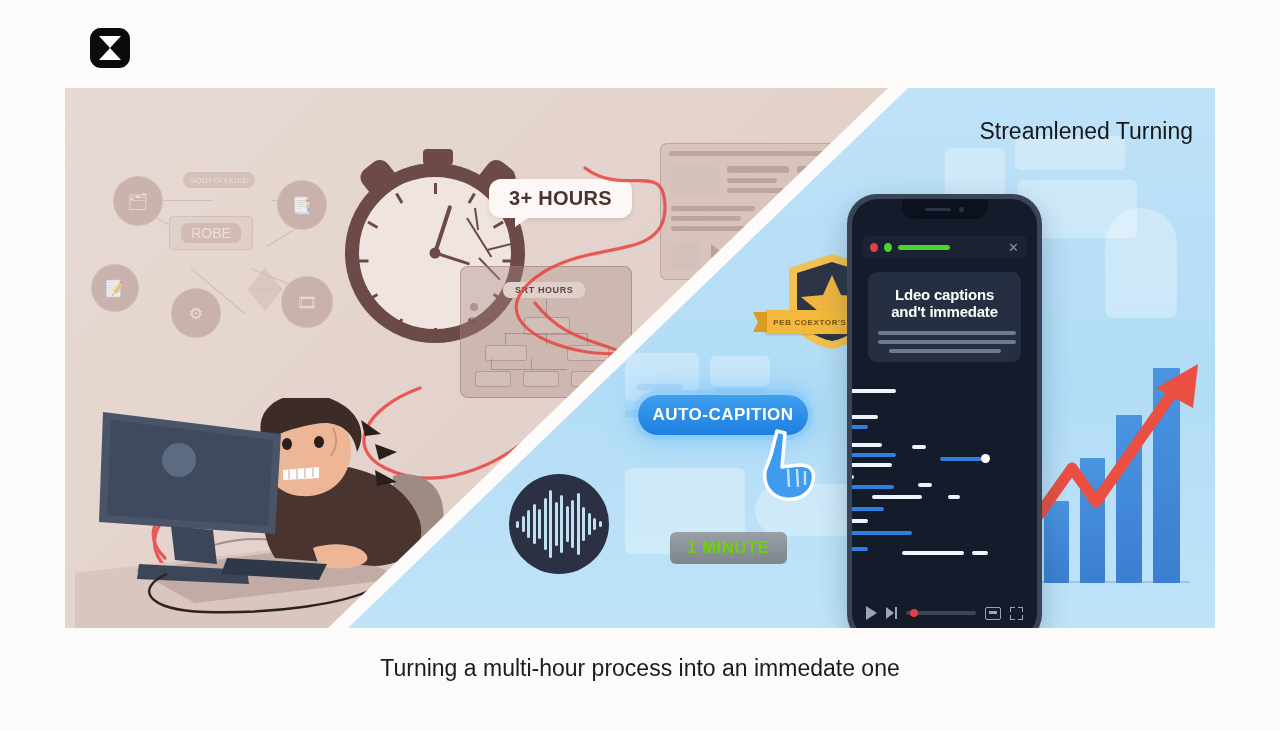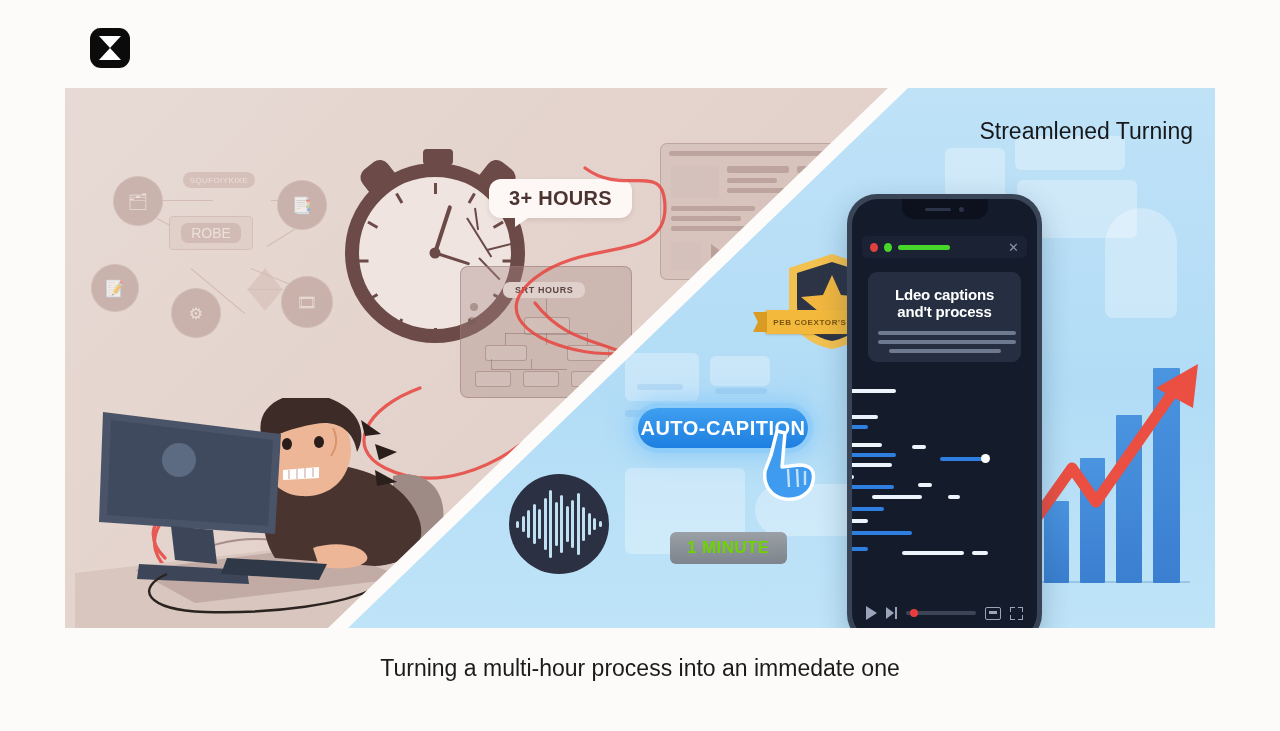--- a/index.html
+++ b/index.html
@@ -159,23 +159,22 @@
   }
   .ribbon::before{left:-12px;clip-path:polygon(0 0,100% 0,100% 100%,0 100%,35% 50%);}
   .ribbon::after{right:-12px;clip-path:polygon(0 0,100% 0,65% 50%,100% 100%,0 100%);}
 
   
   .auto-btn{
     position:absolute;left:573px;top:307px;width:170px;height:40px;
     border-radius:20px;
     background:linear-gradient(180deg,#3f9ff0 0%,#1d7fe0 100%);
     display:flex;align-items:center;justify-content:center;
-    color:#fff;font-size:20px;font-weight:700;letter-spacing:.5px;
+    color:#fff;font-size:17px;font-weight:700;letter-spacing:.5px;
     box-shadow:0 0 0 5px rgba(130,200,250,.45), 0 0 22px 8px rgba(110,190,250,.55);
-    margin-top:13px;
   }
   .cursor{position:absolute;left:690px;top:337px;width:68px;height:78px;}
 
   
   .wave-circle{
     position:absolute;left:444px;top:386px;width:100px;height:100px;border-radius:50%;
     background:#2b3142;display:flex;align-items:center;justify-content:center;gap:2.5px;
   }
   .wbarv{width:3px;background:#bfe0f2;border-radius:2px;}
 
@@ -493,21 +492,21 @@
             <span class="cam"></span>
         </div>
         <div class="toprow">
           <span class="tinybud" style="background:#e04040;"></span>
           <span class="tinybud" style="background:#49d62a;"></span>
           <span class="greenbar"></span>
           <span class="xmark">✕</span>
         </div>
         <div class="cap-card">
           <div class="cap-text">Ldeo captions</div>
-          <div class="cap-text">and't process</div>
+          <div class="cap-text">and't immedate</div>
           <div class="cap-line" style="width:138px;margin-top:10px;"></div>
           <div class="cap-line" style="width:138px;margin-top:5px;"></div>
           <div class="cap-line" style="width:112px;margin-top:5px;"></div>
         </div>
 
         <div class="streak" style="left:-26px;top:190px;width:70px;background:#eef4fb;"></div>
         <div class="streak" style="left:-26px;top:216px;width:52px;background:#e9f2fb;"></div>
         <div class="streak" style="left:-26px;top:226px;width:42px;background:#2f7fe0;"></div>
         <div class="streak" style="left:-10px;top:244px;width:40px;background:#eef4fb;"></div>
         <div class="streak" style="left:-26px;top:254px;width:70px;background:#2f7fe0;"></div>

